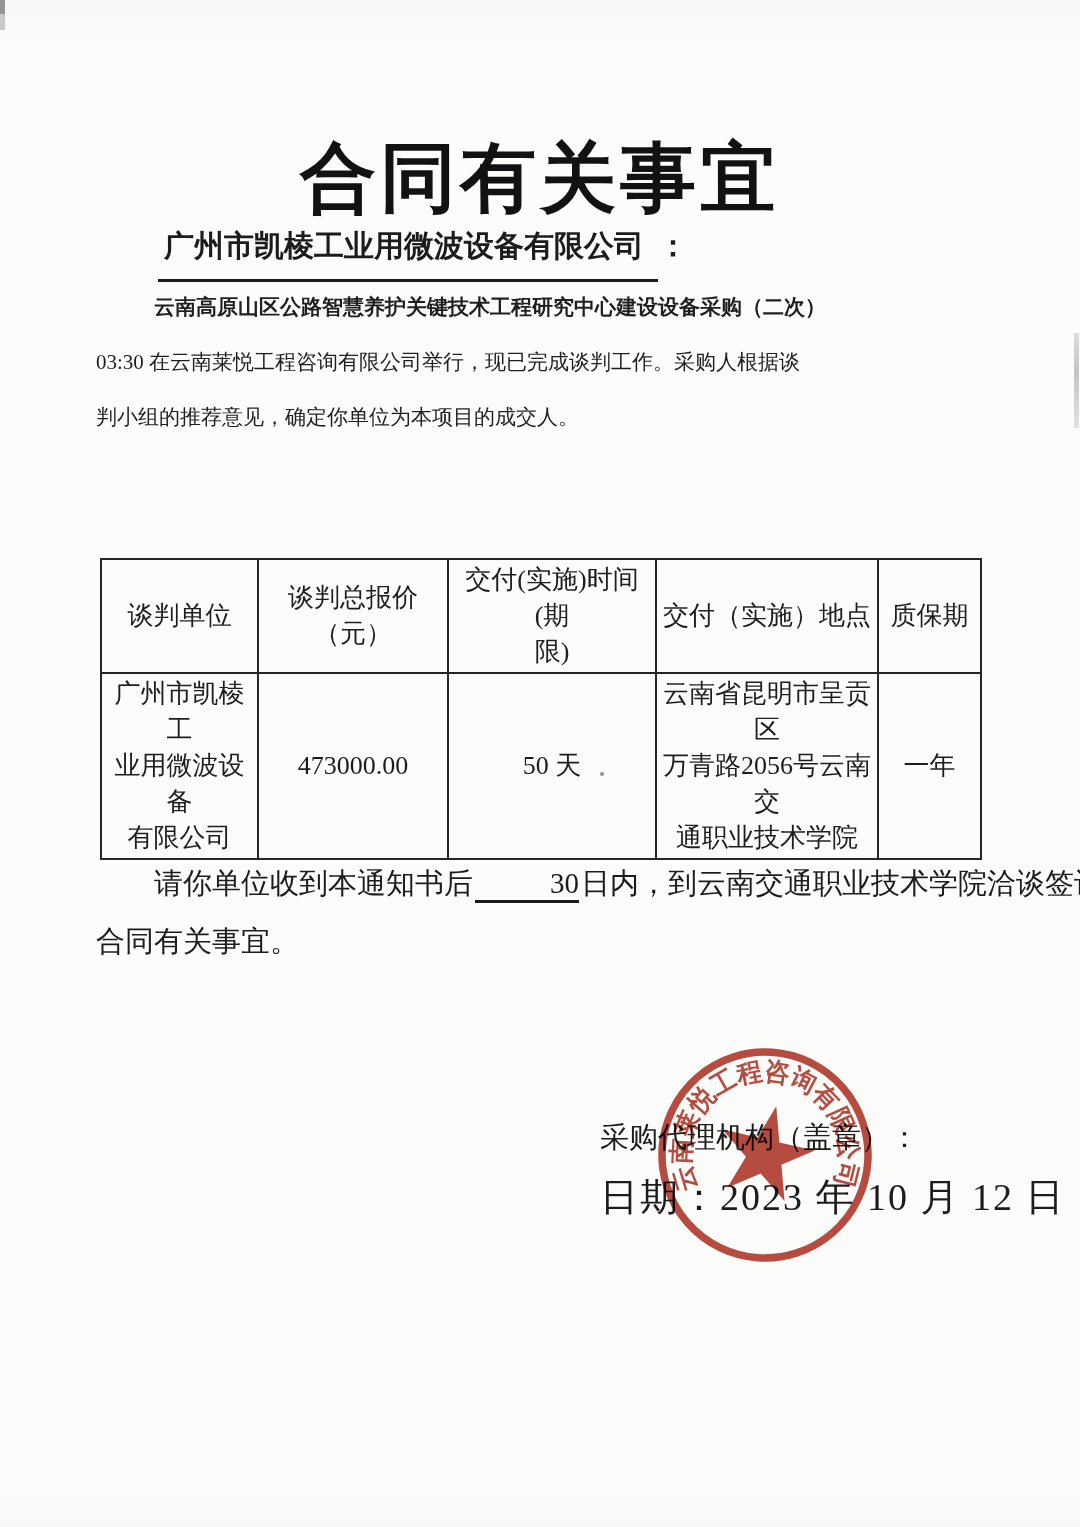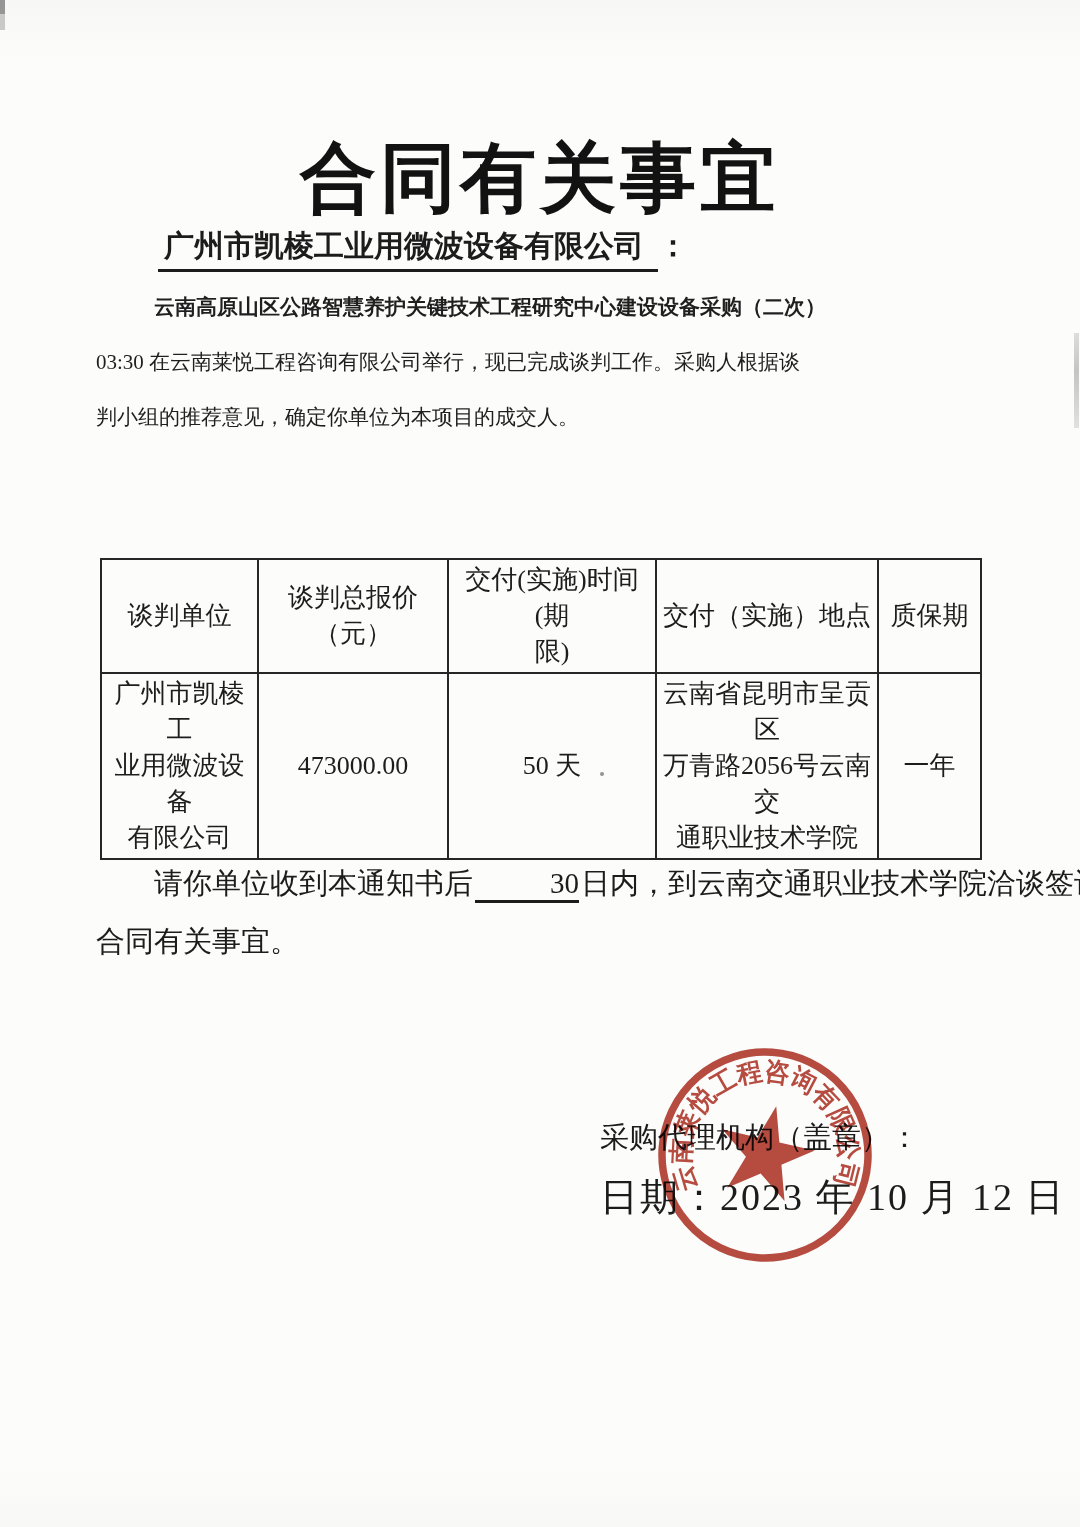--- a/index.html
+++ b/index.html
@@ -39,21 +39,21 @@
   .addressee {
     position: absolute;
     left: 158px; top: 226px;
     font-size: 30px;
     font-weight: 700;
     white-space: pre;
   }
   .addressee .company {
     display: inline-block;
     border-bottom: 3px solid #1c1c1c;
-    padding: 0 14px 2px 6px;
+    padding: 0 14px 12px 6px;
   }
   .addressee .colon { font-weight: 700; }
 
   .body-text {
     position: absolute;
     left: 96px; top: 280px;
     width: 894px;
     font-size: 21px;
     color: #1f1f1f;
   }

